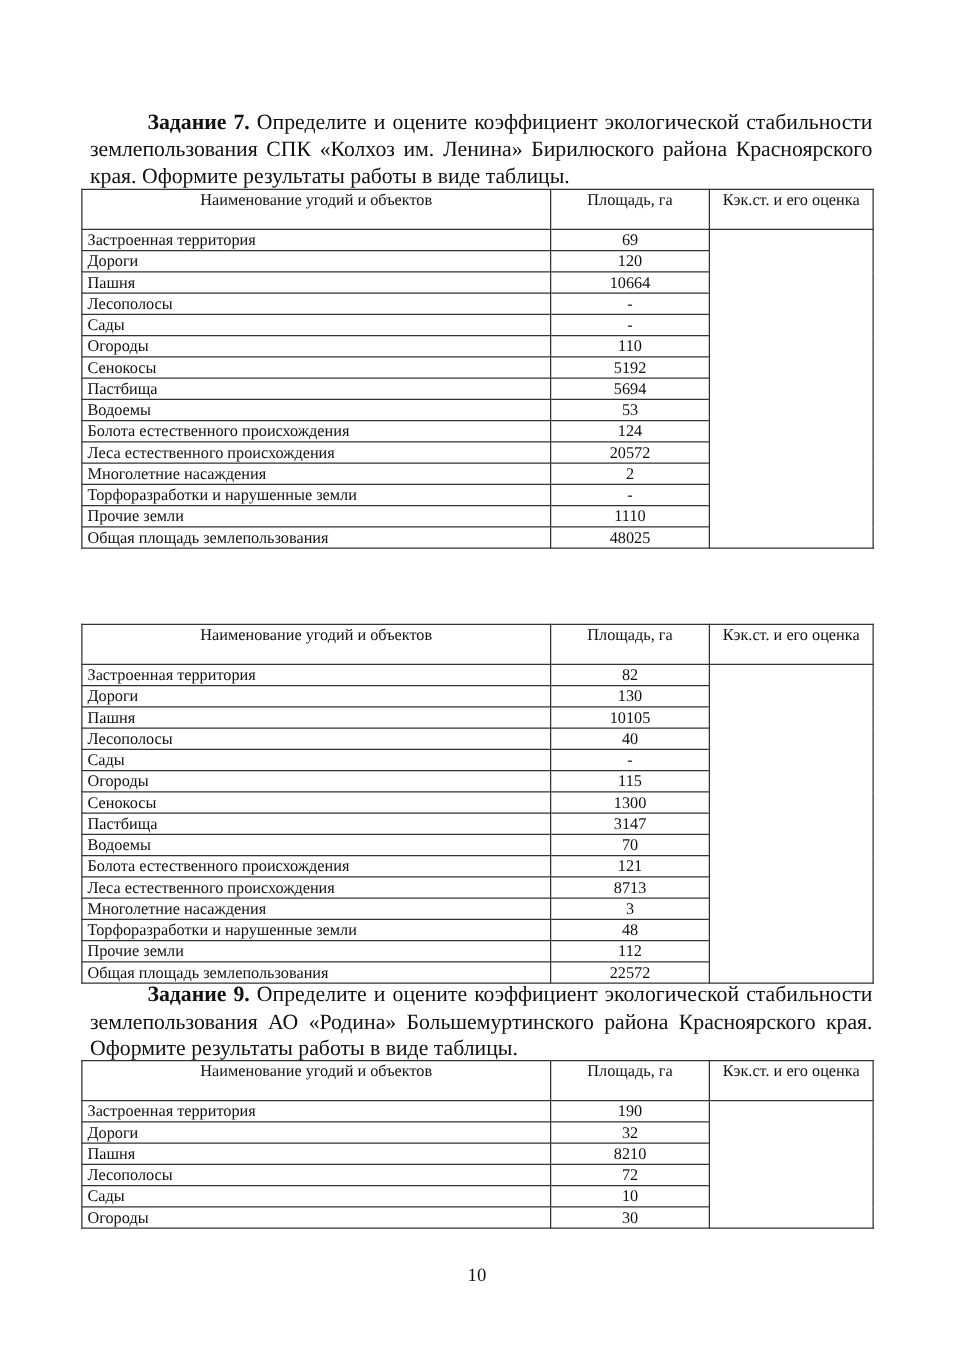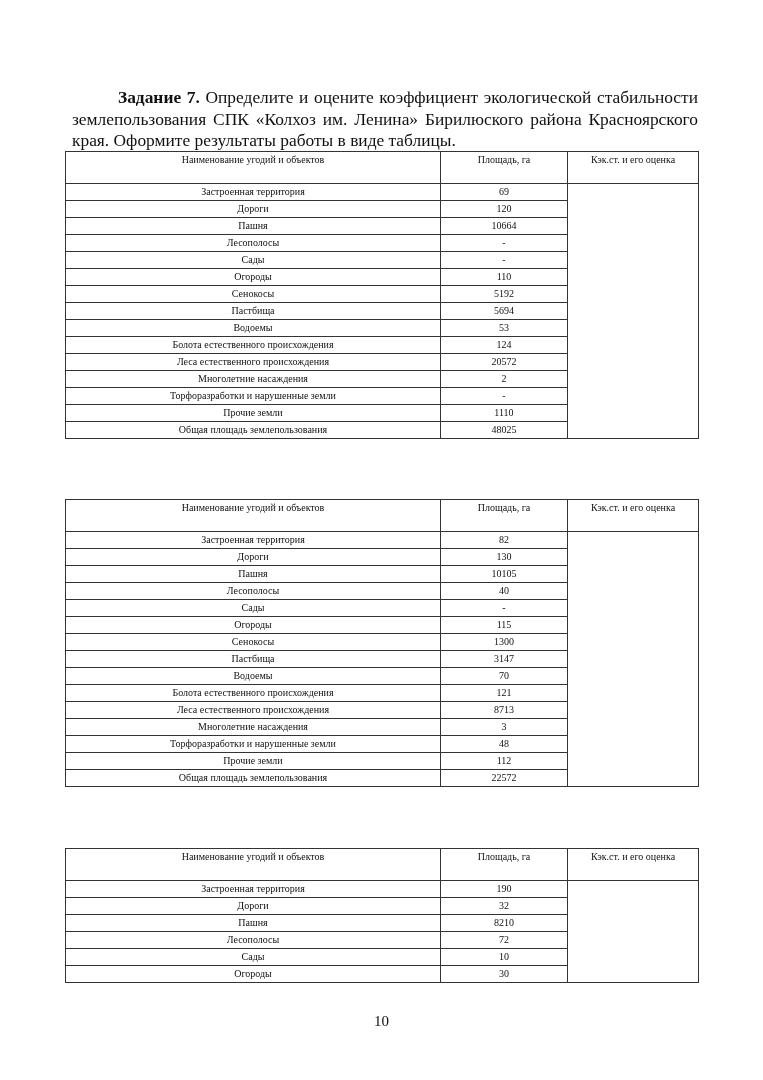--- a/index.html
+++ b/index.html
@@ -11,28 +11,28 @@
   .task {
     position: absolute; left: 72px; width: 626px;
     font-size: 17.4px; line-height: 21.5px; text-align: justify;
     text-align-last: left;
   }
   .task .indent { display: inline-block; width: 46px; }
   .task b { font-weight: bold; }
   table.lt {
     position: absolute; left: 65px; width: 633px;
     border-collapse: collapse; table-layout: fixed;
-    font-size: 10px; line-height: 15px;
+    font-size: 13px; line-height: 15px;
   }
   table.lt td, table.lt th {
     border: 1px solid #333; padding: 0 4px; height: 16px; vertical-align: top;
     font-weight: normal; white-space: nowrap; overflow: hidden;
   }
   table.lt th { text-align: center; height: 31px; }
-  table.lt td.name { text-align: center; padding-left: 4px; }
+  table.lt td.name { text-align: left; padding-left: 4px; }
   table.lt td.area { text-align: center; }
   table.lt td.eval { }
   col.c1 { width: 375px; }
   col.c2 { width: 127px; }
   col.c3 { width: 131px; }
   .pagenum {
     position: absolute; left: 0; width: 763px; top: 997px;
     text-align: center; font-size: 15px;
   }
 </style>
@@ -194,20 +194,24 @@
           <td class="name">Прочие земли</td>
           <td class="area">112</td>
         </tr>
         <tr>
           <td class="name">Общая площадь землепользования</td>
           <td class="area">22572</td>
         </tr>
       </tbody>
   </table>
 
+  <div class="task" style="top:769px;">
+    <span class="indent"></span><b>Задание 9.</b>
+    <span>Определите и оцените коэффициент экологической стабильности землепользования АО «Родина» Большемуртинского района Красноярского края. Оформите результаты работы в виде таблицы.</span>
+  </div>
   <table class="lt" style="top:832px;">
     <colgroup>
         <col class="c1">
         <col class="c2">
         <col class="c3">
       </colgroup>
     <thead>
       <tr>
         <th>Наименование угодий и объектов</th>
         <th>Площадь, га</th>

